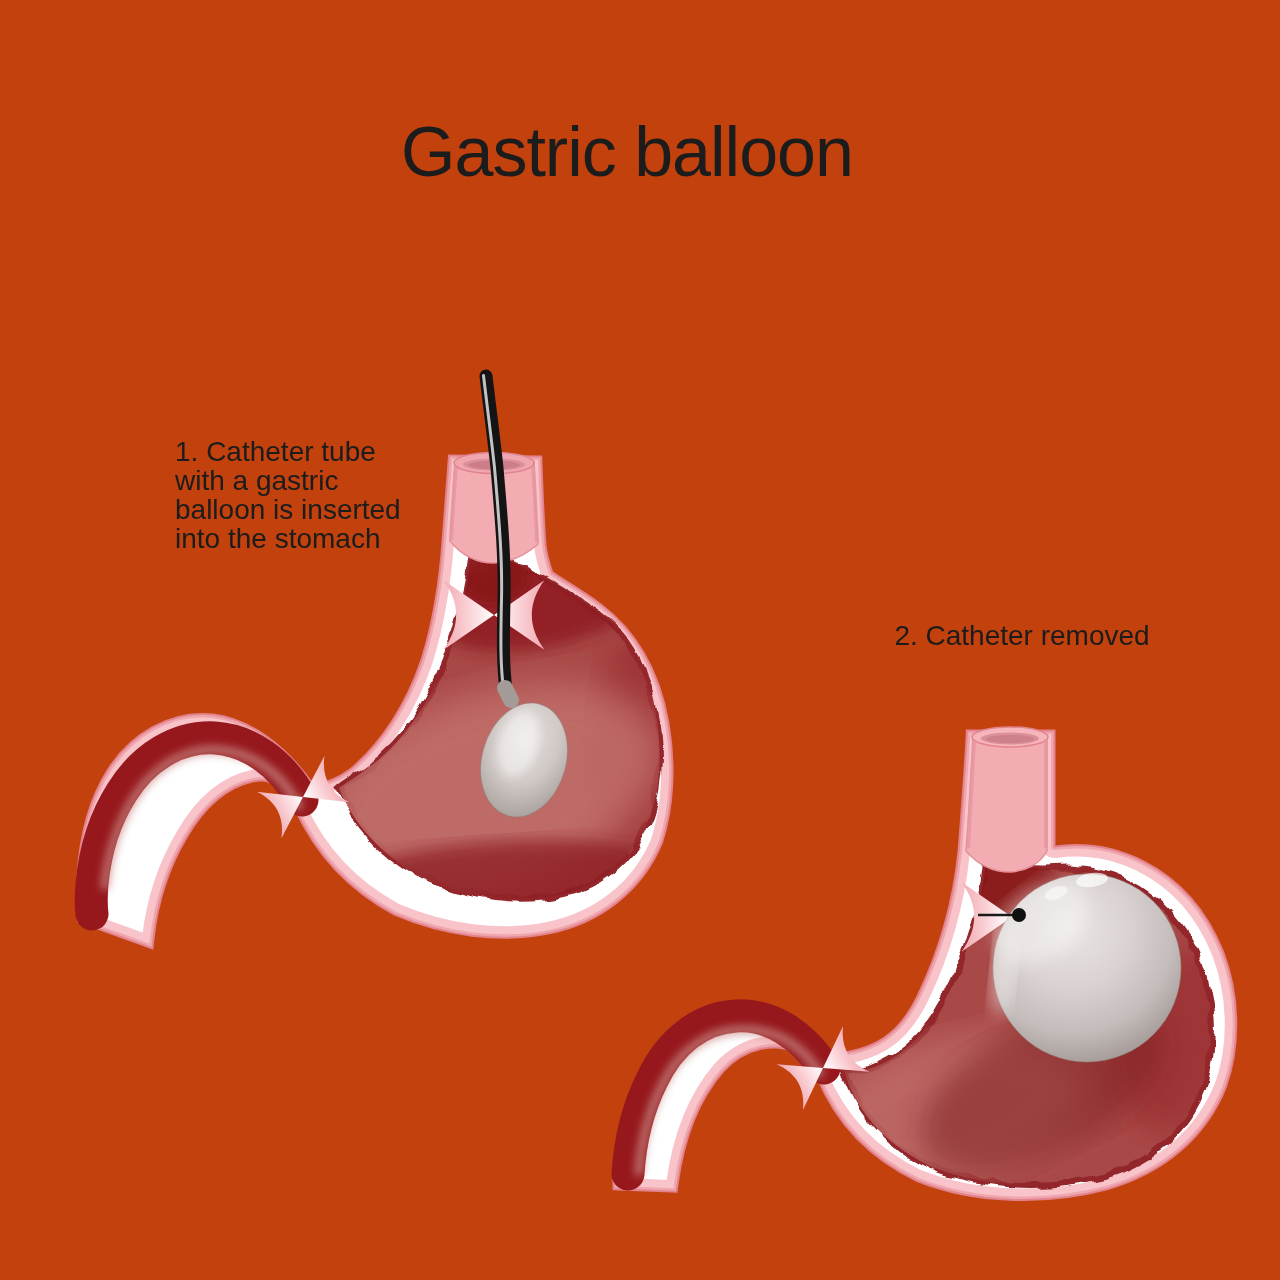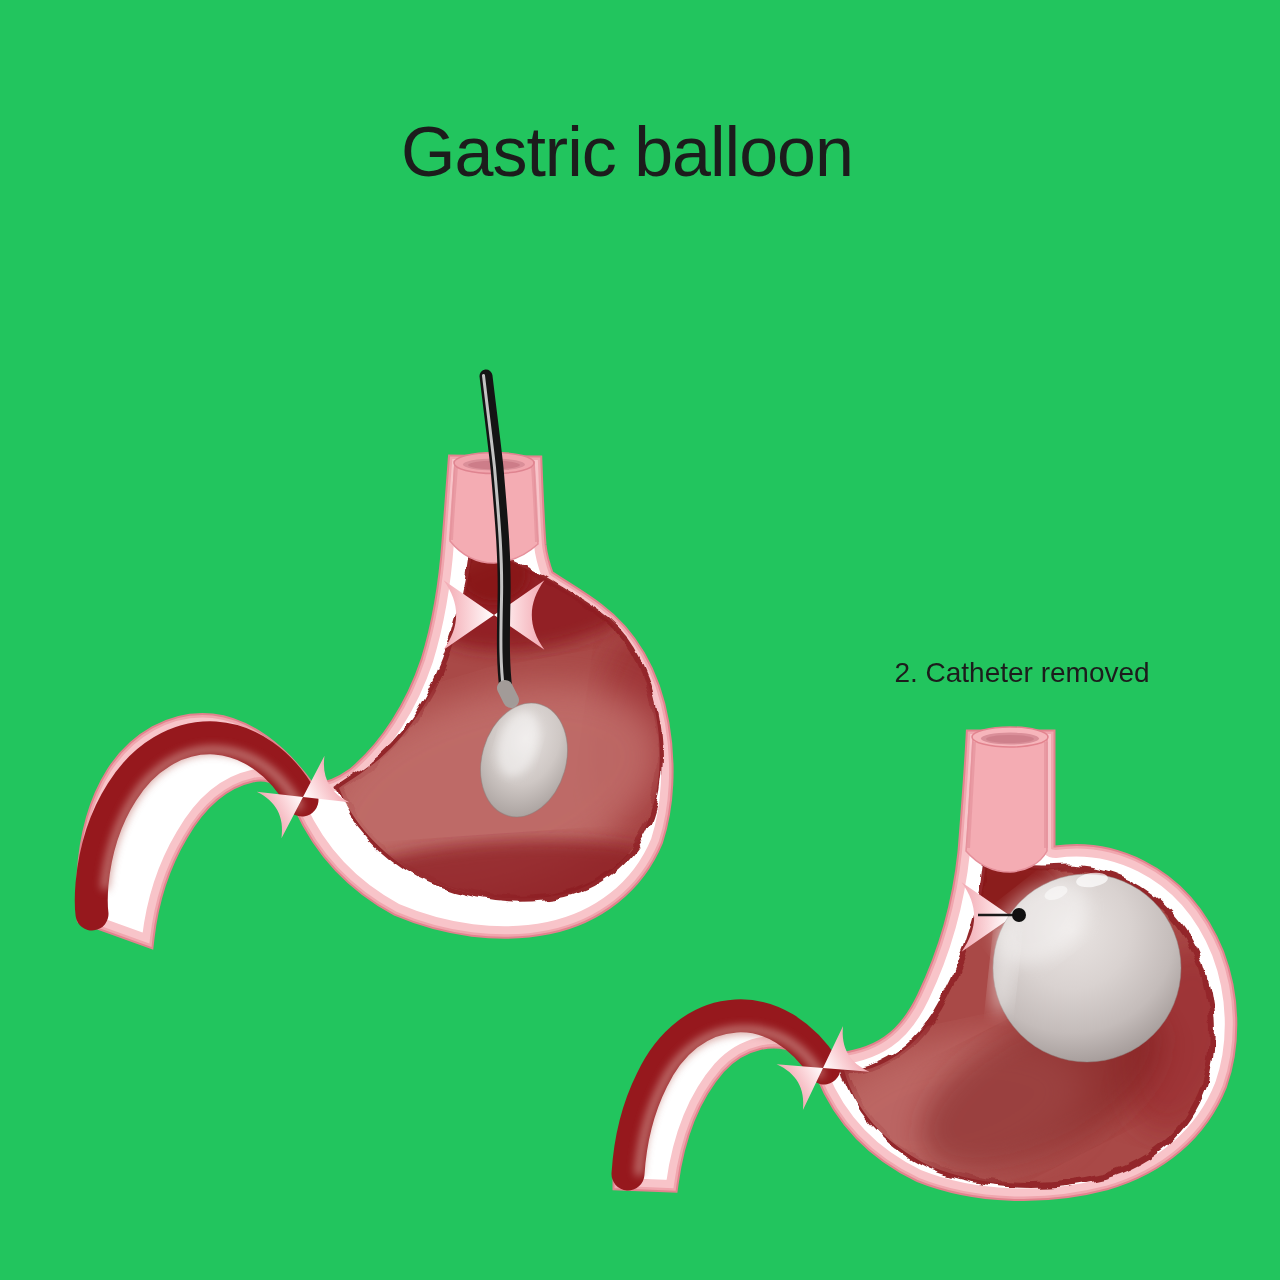--- a/index.html
+++ b/index.html
@@ -1,27 +1,27 @@
 <!DOCTYPE html>
 <html><head>
 <meta charset="utf-8">
 <style>
   html,body{margin:0;padding:0;background:#fff;}
   .canvas{
-    position:relative;width:1280px;height:1280px;background:#22c55e;
+    position:relative;width:1280px;height:1280px;background:#c2410c;
     overflow:hidden;font-family:"Liberation Sans","DejaVu Sans",sans-serif;
   }
   .art{position:absolute;left:0;top:0;}
   .page-title{
     position:absolute;top:112px;left:627px;transform:translateX(-50%);
     font-size:70px;font-weight:400;color:#1c1c1c;letter-spacing:-1px;white-space:nowrap;
   }
   .caption{position:absolute;color:#1c1c1c;font-size:28px;line-height:29px;}
   .caption-1{left:175px;top:437px;text-align:left;}
-  .caption-2{left:1022px;top:621px;transform:translateX(-50%);text-align:center;white-space:nowrap;margin-top:37px;}
+  .caption-2{left:1022px;top:621px;transform:translateX(-50%);text-align:center;white-space:nowrap;}
   .balloon-label{left:833px;top:902px;font-size:23px;line-height:28px;text-align:left;}
   .caption div,.balloon-label div{white-space:nowrap;}
 </style>
 </head>
 <body>
 
 <div class="canvas">
 
 <svg class="art" width="1280" height="1280" viewBox="0 0 1280 1280" xmlns="http://www.w3.org/2000/svg">
   <defs>
@@ -219,19 +219,25 @@
       <ellipse cx="1056" cy="893" rx="12" ry="6" transform="rotate(-20 1056 893)" fill="#FFFFFF" opacity="0.5"></ellipse>
     </g>
 
     <line x1="978" y1="915" x2="1014" y2="915" stroke="#1A1A1A" stroke-width="2.5"></line>
     <circle cx="1019" cy="915" r="7" fill="#101010"></circle>
   </g>
 </svg>
 
 <div class="page-title">Gastric balloon</div>
 
+<div class="caption caption-1">
+  <div>1. Catheter tube</div>
+  <div>with a gastric</div>
+  <div>balloon is inserted</div>
+  <div>into the stomach</div>
+</div>
 
 <div class="caption caption-2">
   <div>2. Catheter removed</div>
 </div>
 
 
 </div>
 
 </body></html>

